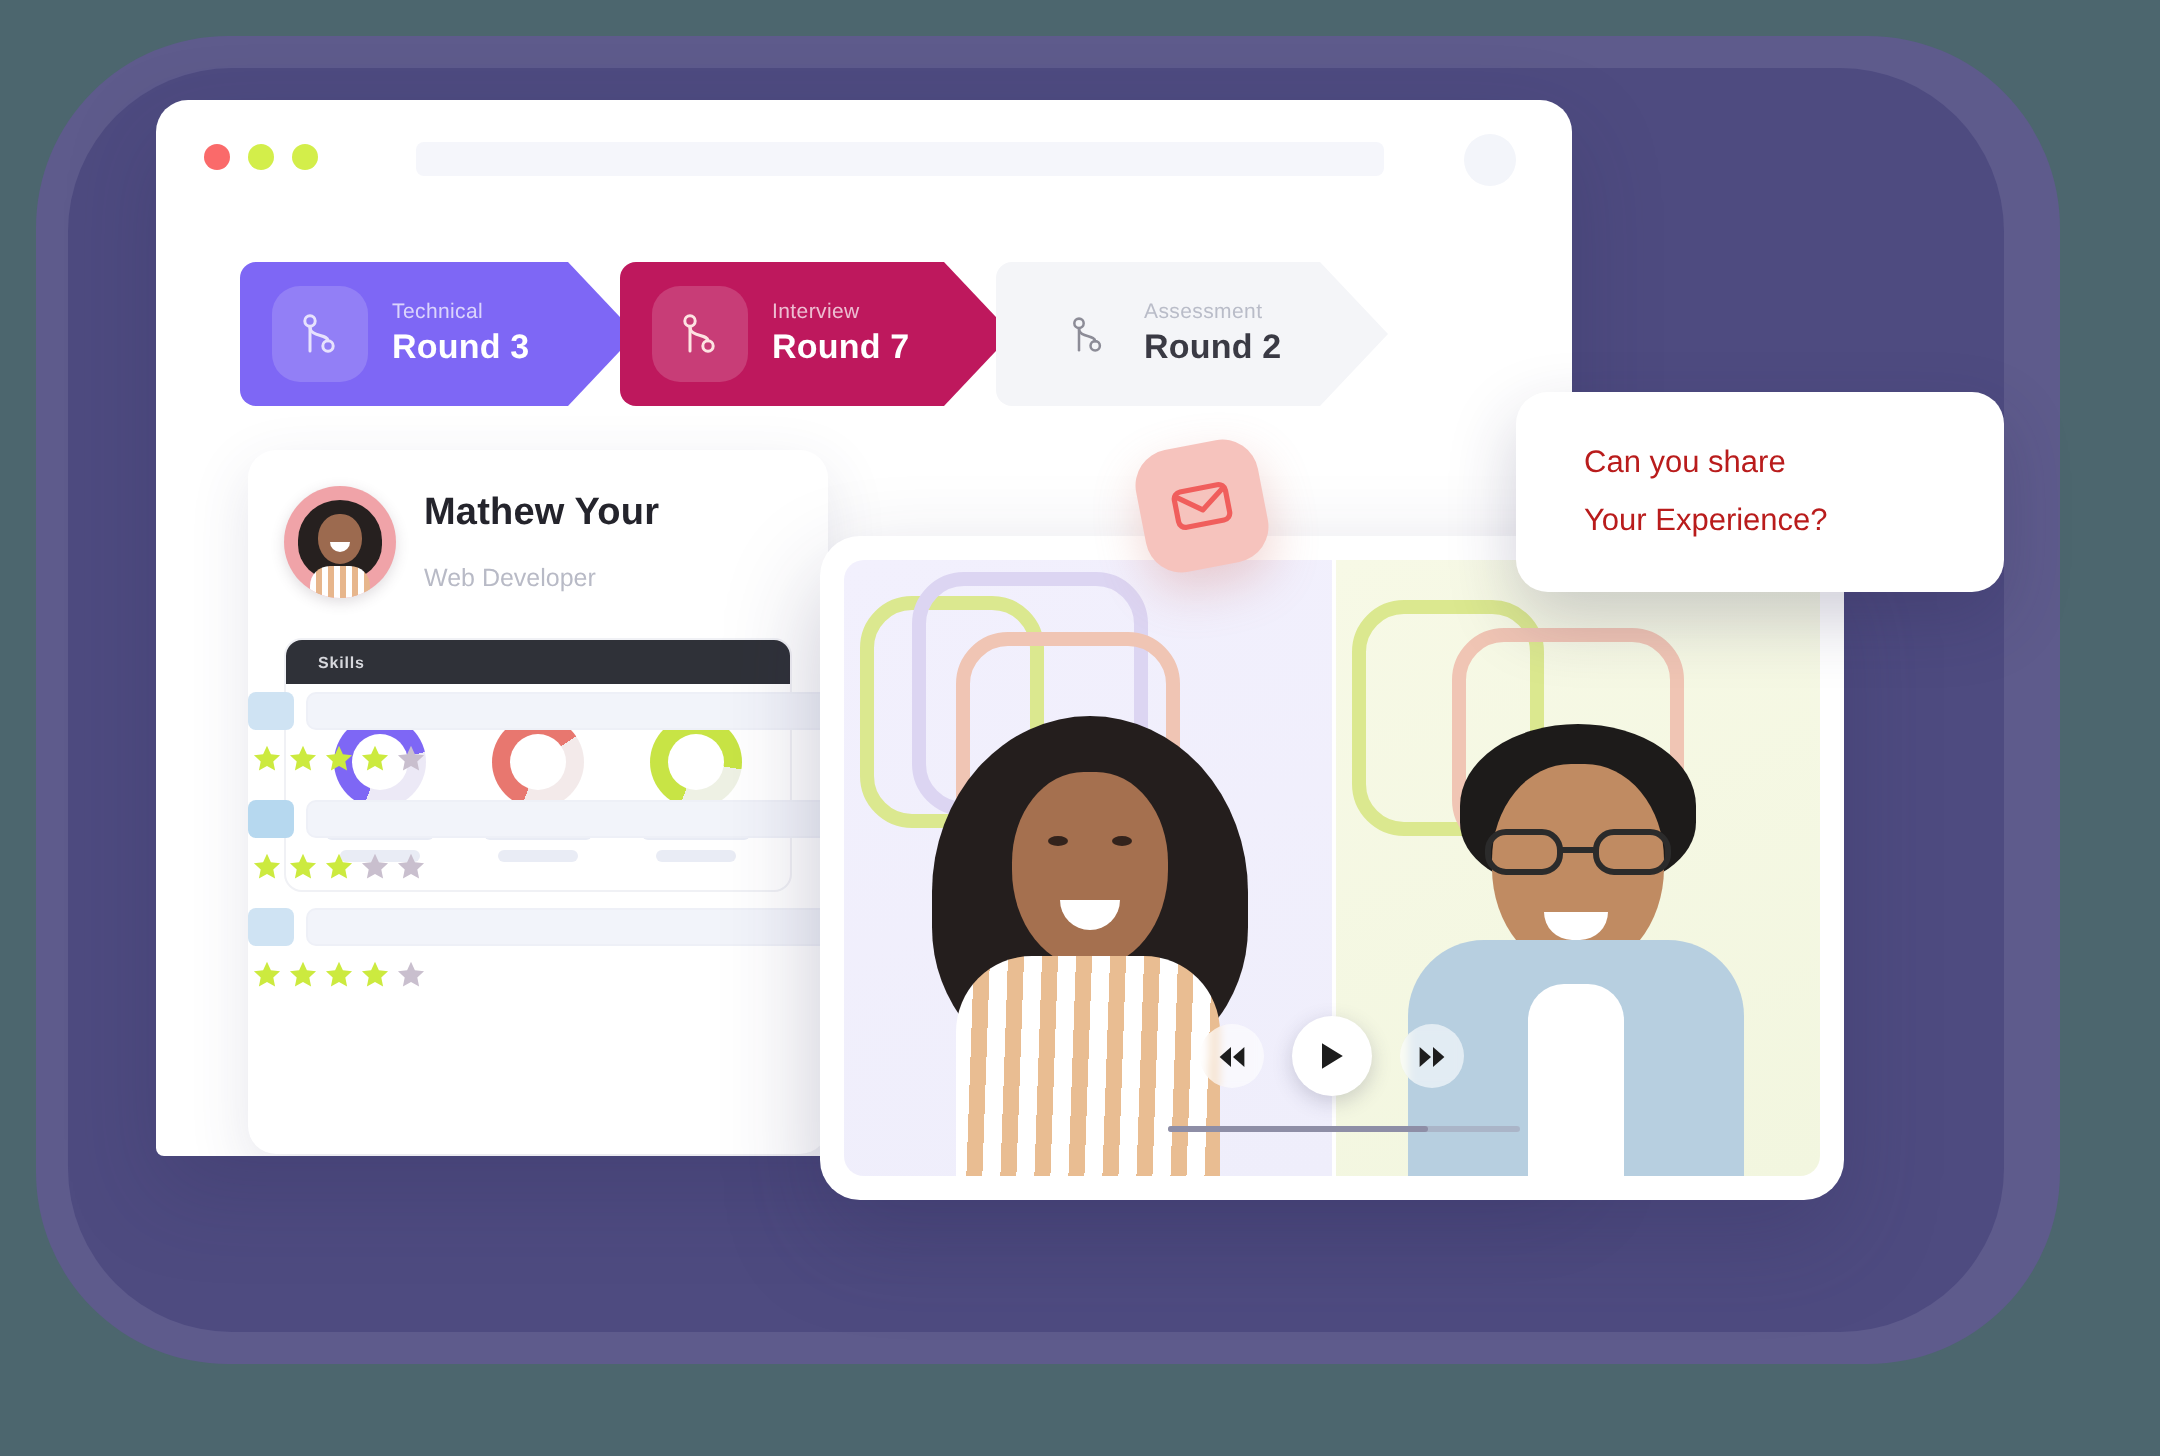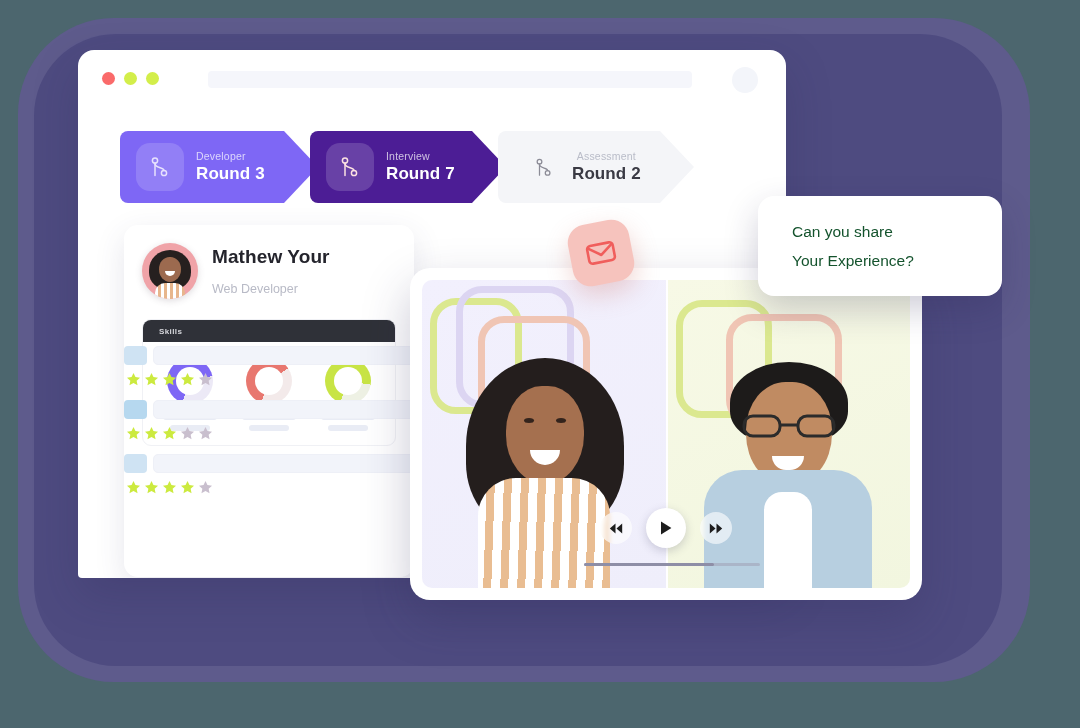--- a/index.html
+++ b/index.html
@@ -48,40 +48,40 @@
   .rounds{
     position:absolute; left:42px; top:81px; display:flex; align-items:center;
   }
   .round{
     position:relative; height:72px; display:flex; align-items:center;
     padding:0 44px 0 16px; margin-right:-8px;
     clip-path:polygon(0 0, calc(100% - 34px) 0, 100% 50%, calc(100% - 34px) 100%, 0 100%);
     border-radius:8px 0 0 8px;
   }
   .round.active-1{ background:#7e67f5; width:198px; }
-  .round.active-2{ background:#4c1d95; width:196px; }
+  .round.active-2{ background:#be185d; width:196px; }
   .round.inactive{
     background:#f4f5f8; width:196px; padding-left:28px;
   }
   .round-icon-tile{
     width:48px; height:48px; border-radius:14px;
     background:rgba(255,255,255,.16);
     display:flex; align-items:center; justify-content:center;
     flex:0 0 auto; margin-right:12px;
   }
   .round-icon-bare{
     width:36px; height:48px; display:flex; align-items:center; justify-content:center;
     flex:0 0 auto; margin-right:10px;
   }
   .round-texts{ display:flex; flex-direction:column; gap:2px; }
   .round-sub{ font-size:10.5px; letter-spacing:.2px; }
   .round-title{ font-size:17px; font-weight:bold; letter-spacing:.1px; }
   .active-1 .round-sub,.active-2 .round-sub{ color:rgba(255,255,255,.72); }
   .active-1 .round-title,.active-2 .round-title{ color:#ffffff; }
-  .inactive .round-sub{ color:#b9bcc8;text-align:center; }
+  .inactive .round-sub{ color:#b9bcc8; }
   .inactive .round-title{ color:#3a3a44; }
 
   
   .profile-card{
     position:absolute; left:46px; top:175px; width:290px; height:352px;
     background:#ffffff; border-radius:14px;
     box-shadow:0 10px 30px rgba(60,58,110,.13);
     padding:18px 18px 0 18px;
   }
   .profile-head{ display:flex; align-items:center; gap:14px; }
@@ -199,21 +199,21 @@
     box-shadow:0 10px 24px rgba(210,120,110,.3); z-index:9;
   }
 
   
   .bubble{
     position:absolute; left:758px; top:196px; width:244px; height:100px;
     background:#ffffff; border-radius:16px;
     box-shadow:0 14px 34px rgba(40,38,80,.22);
     padding:22px 0 0 34px; z-index:10;
   }
-  .bubble p{ font-size:15.5px; color:#14532d; line-height:1.85; }
+  .bubble p{ font-size:15.5px; color:#b91c1c; line-height:1.85; }
 </style>
 </head>
 <body>
 
 <div class="blob-outer"></div>
 <div class="blob-inner"></div>
 
 <div class="browser">
   <div class="browser-bar">
     <div class="dots">
@@ -229,21 +229,21 @@
     <div class="round active-1">
       <div class="round-icon-tile">
         <svg width="20" height="22" viewBox="0 0 20 22" fill="none">
           <circle cx="5" cy="4.5" r="2.6" stroke="#e7e2fd" stroke-width="1.5"></circle>
           <circle cx="14" cy="17" r="2.6" stroke="#e7e2fd" stroke-width="1.5"></circle>
           <path d="M5 7.2V19.5" stroke="#e7e2fd" stroke-width="1.5" stroke-linecap="round"></path>
           <path d="M5 7.5c0 5 9 3.5 9 6.9" stroke="#e7e2fd" stroke-width="1.5" stroke-linecap="round"></path>
         </svg>
       </div>
       <div class="round-texts">
-        <span class="round-sub">Developer</span>
+        <span class="round-sub">Technical</span>
         <span class="round-title">Round 3</span>
       </div>
     </div>
 
     <div class="round active-2">
       <div class="round-icon-tile">
         <svg width="20" height="22" viewBox="0 0 20 22" fill="none">
           <circle cx="5" cy="4.5" r="2.6" stroke="#fde3e2" stroke-width="1.5"></circle>
           <circle cx="14" cy="17" r="2.6" stroke="#fde3e2" stroke-width="1.5"></circle>
           <path d="M5 7.2V19.5" stroke="#fde3e2" stroke-width="1.5" stroke-linecap="round"></path>

